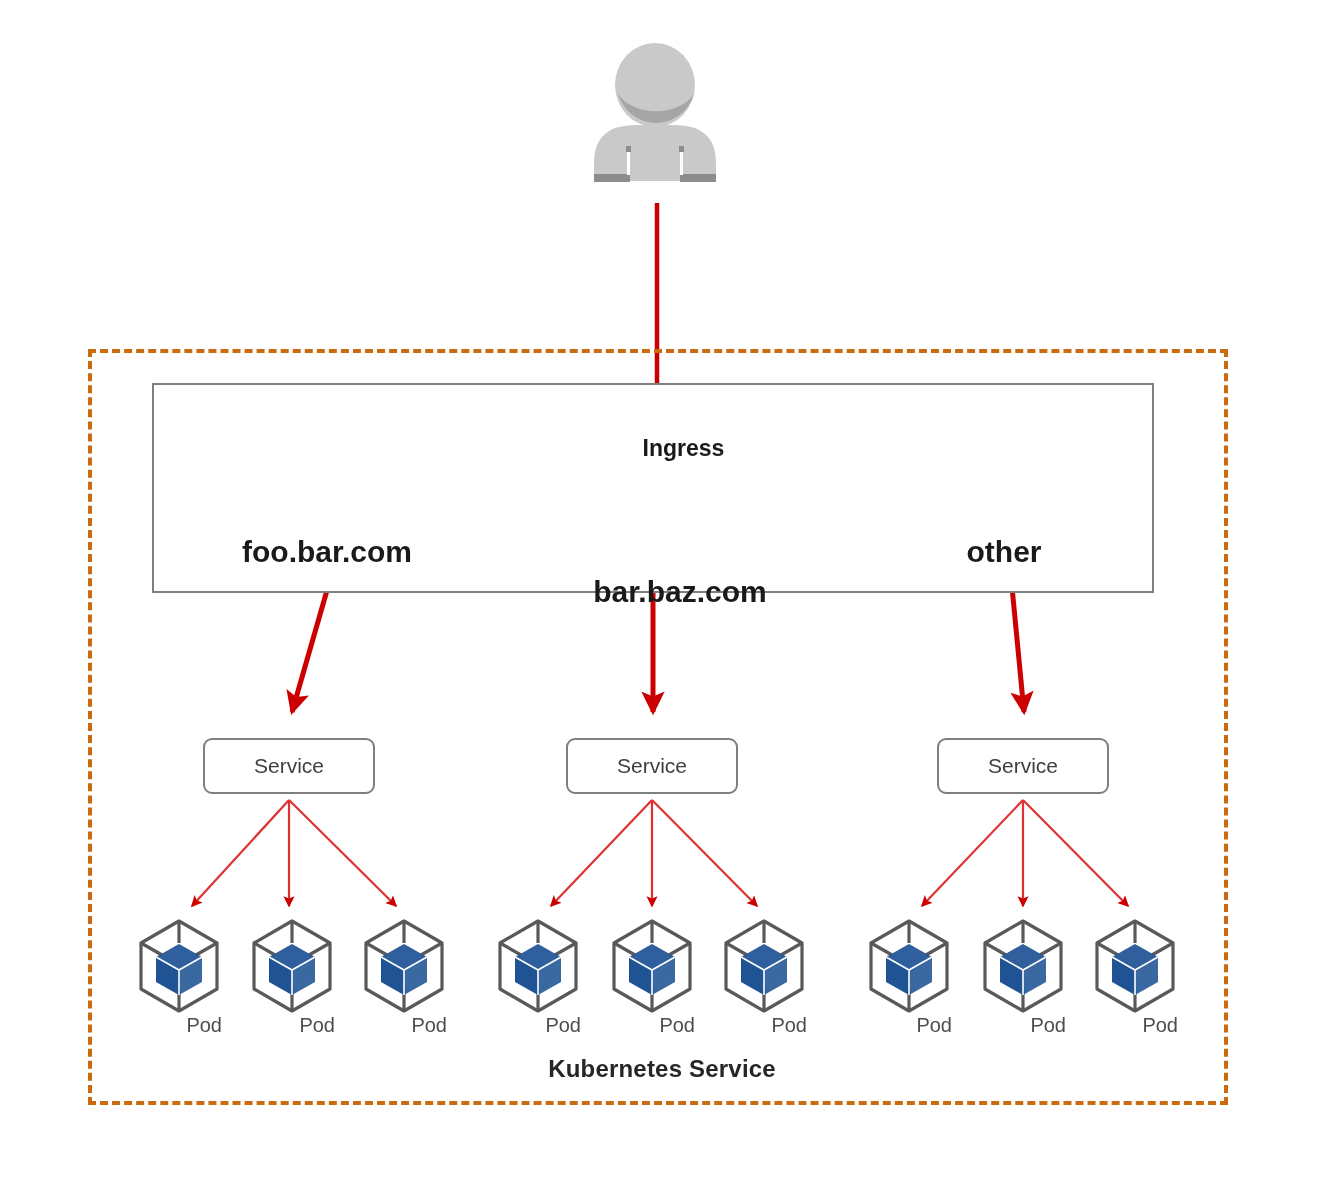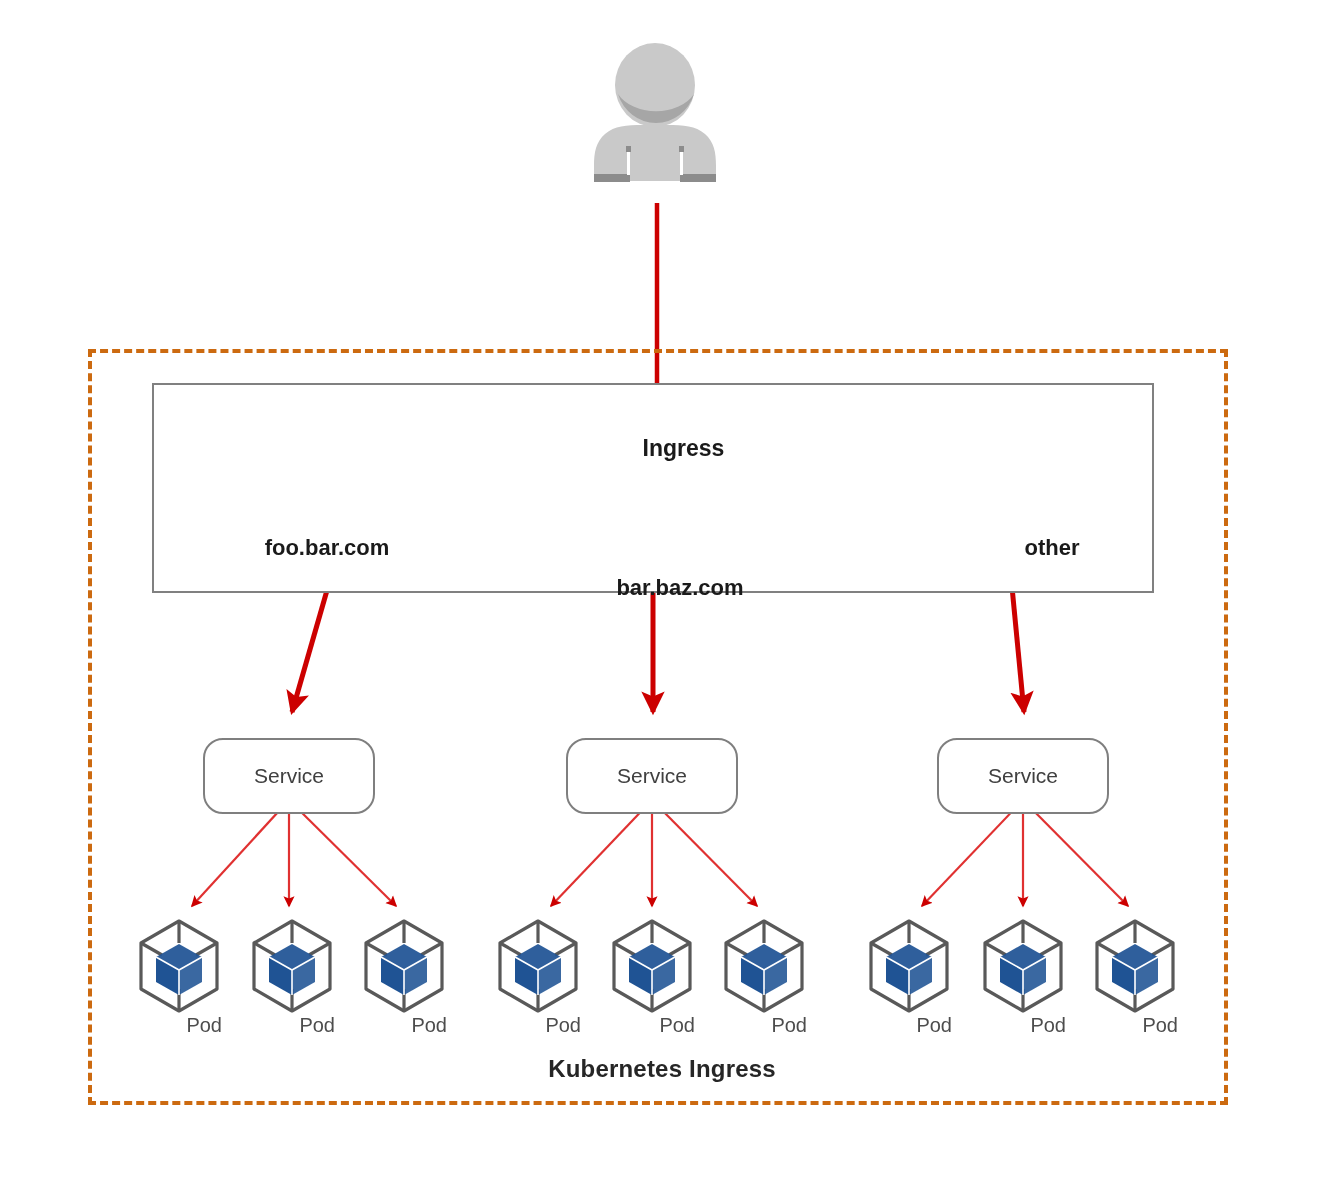--- a/index.html
+++ b/index.html
@@ -64,38 +64,38 @@
     right: 0;
     top: 435px;
     text-align: center;
     font-size: 23px;
     font-weight: bold;
     color: #1a1a1a;
     padding-left: 43px;
   }
   .host-label {
     position: absolute;
-    font-size: 22px;
+    font-size: 30px;
     font-weight: bold;
     color: #1a1a1a;
     text-align: center;
     white-space: nowrap;
     transform: translateX(-50%);
   }
   .host-0 { left: 327px; top: 535px; }
   .host-1 { left: 680px; top: 535px; margin-top: 40px; }
-  .host-2 { left: 1052px; top: 535px; }
+  .host-2 { left: 1004px; top: 535px; }
 
   
   .service-box {
     position: absolute;
     width: 172px;
-    height: 76px;
+    height: 56px;
     border: 2px solid #7f7f7f;
-    border-radius: 20px;
+    border-radius: 9px;
     background: #ffffff;
     box-sizing: border-box;
     display: flex;
     align-items: center;
     justify-content: center;
     font-size: 21px;
     color: #404040;
   }
   .svc-0 { left: 203px; top: 738px; }
   .svc-1 { left: 566px; top: 738px; }
@@ -170,21 +170,21 @@
     </g>
 
     <g>
       <line x1="1023" y1="800" x2="922" y2="906" stroke="#e03131" stroke-width="2.2" marker-end="url(#ah-thin)"></line>
       <line x1="1023" y1="800" x2="1023" y2="906" stroke="#e03131" stroke-width="2.2" marker-end="url(#ah-thin)"></line>
       <line x1="1023" y1="800" x2="1128" y2="906" stroke="#e03131" stroke-width="2.2" marker-end="url(#ah-thin)"></line>
     </g>
   </svg>
 
   <div class="cluster-box"></div>
-  <div class="cluster-label">Kubernetes Ingress</div>
+  <div class="cluster-label">Kubernetes Service</div>
 
   <div class="ingress-box"></div>
   <div class="ingress-title">Ingress</div>
 
   <div class="host-label host-0">foo.bar.com</div>
   <div class="host-label host-1">bar.baz.com</div>
   <div class="host-label host-2">other</div>
 
   <div class="service-box svc-0">
     <span>Service</span>

